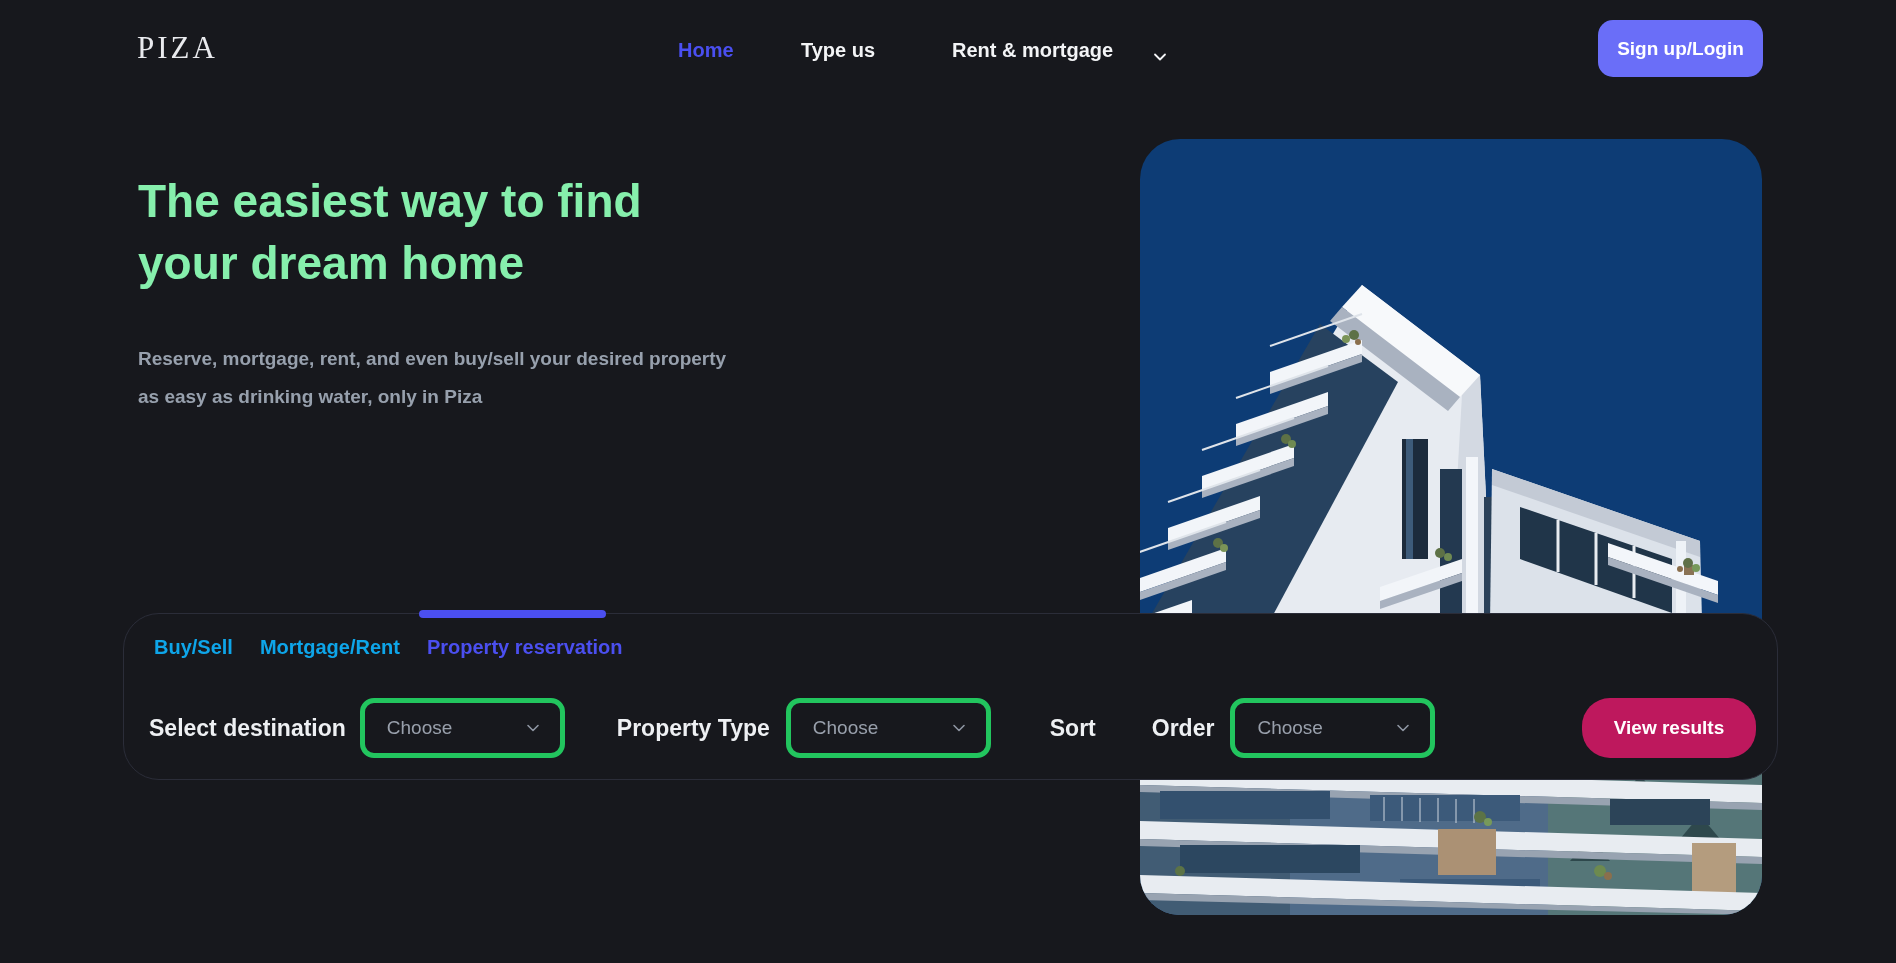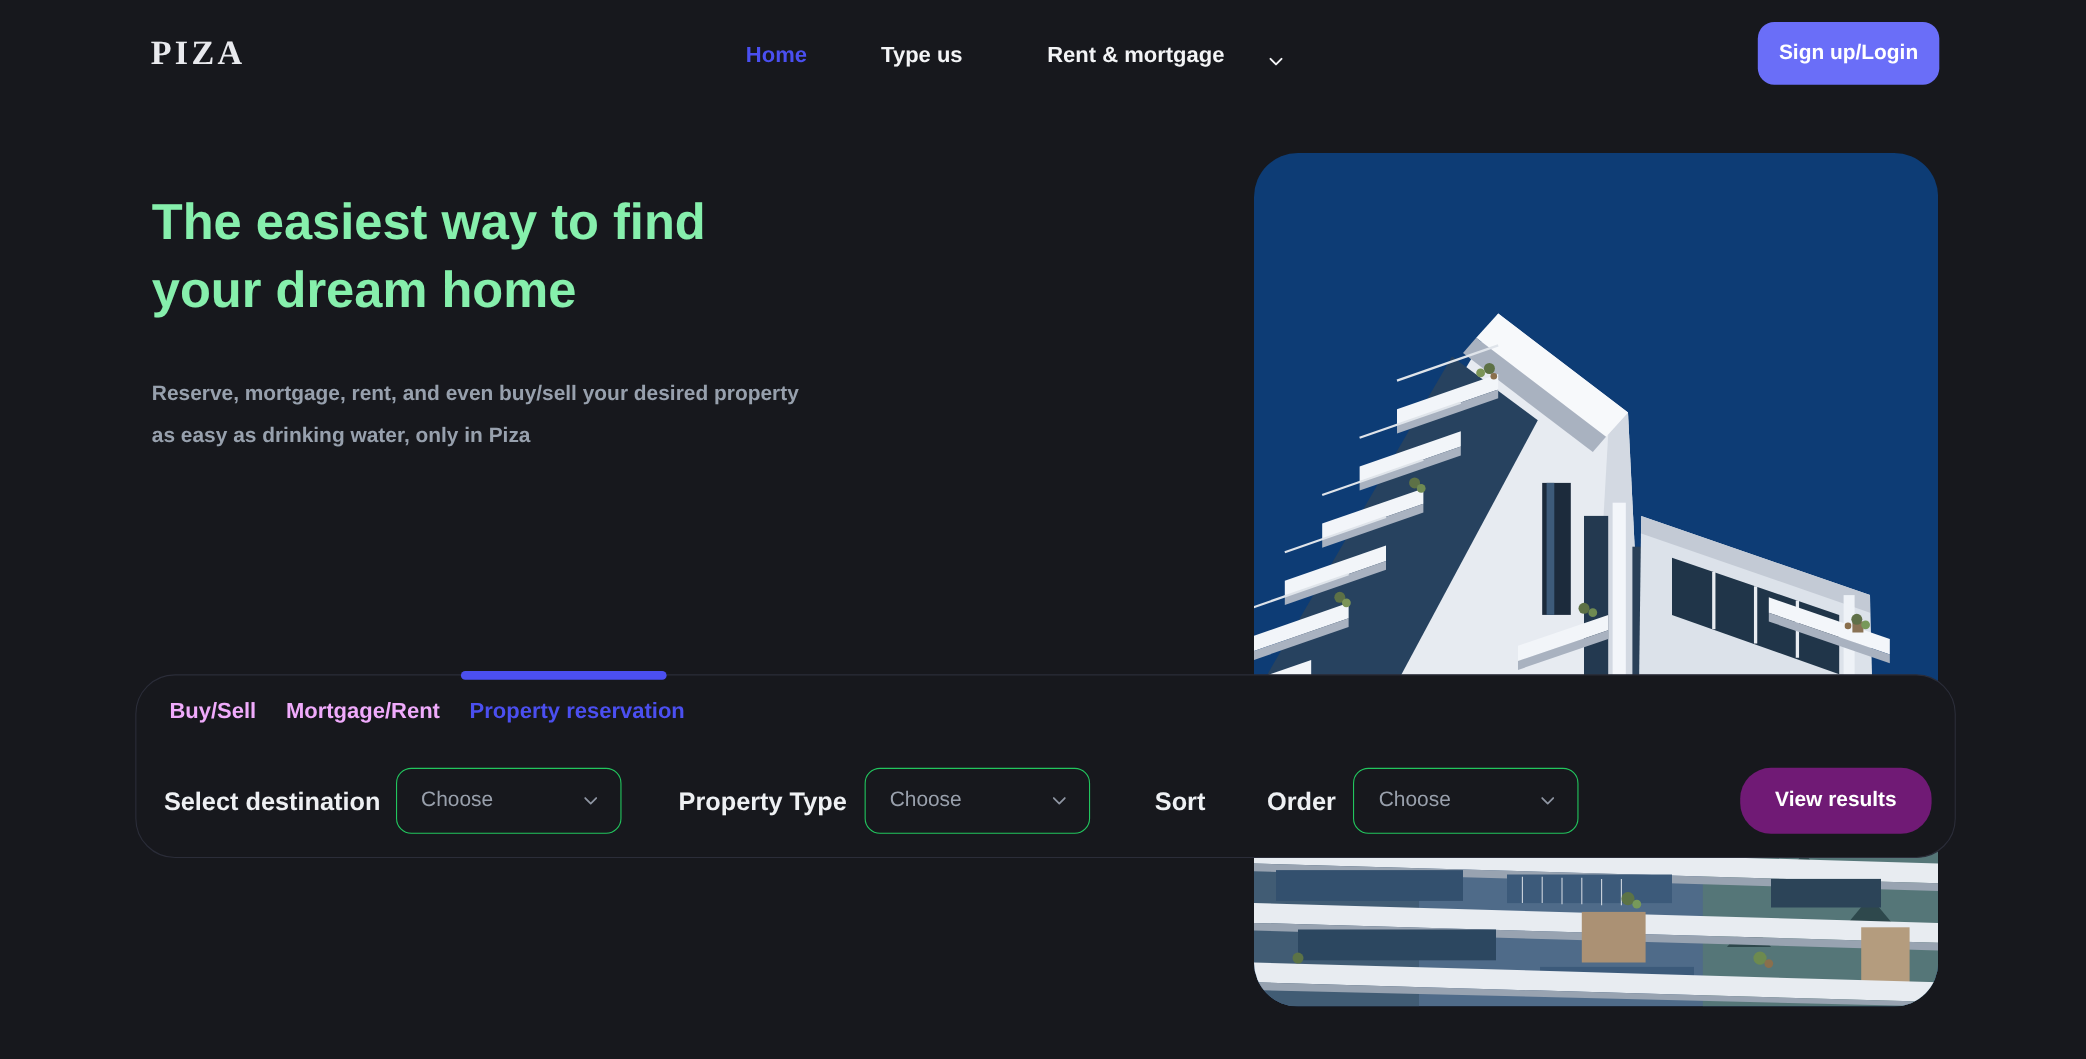--- a/index.html
+++ b/index.html
@@ -9,21 +9,21 @@
     font-family:"Liberation Sans", sans-serif;
     color:#f2f3f5;
     overflow:hidden;
   }
   .stage { position:relative; width:1896px; height:963px; }
 
   
   .logo {
     position:absolute; left:137px; top:30px;
     font-family:"Liberation Serif", serif;
-    font-size:31px; letter-spacing:3px; color:#e9eaee; font-weight:700;
+    font-size:31px; letter-spacing:3px; color:#e9eaee; font-weight:400;
   }
   .nav-item {
     position:absolute; top:36px; font-size:20px; font-weight:700; color:#f3f4f6;
     cursor:pointer; display:flex; align-items:center; gap:9px; line-height:28px;
   }
   .nav-home { left:678px; color:#4a4ff0;justify-content:flex-end; }
   .nav-about { left:801px; }
   .nav-rent { left:952px;gap:40px; }
   .chev { width:14px; height:14px; display:inline-block; }
   .btn-auth {
@@ -53,37 +53,37 @@
   
   .panel {
     position:absolute; left:123px; top:613px; width:1655px; height:167px;
     background:#17181d; border:1px solid #2b2d39; border-radius:36px; z-index:2;
   }
   .tab-indicator {
     position:absolute; left:295px; top:-4px; width:187px; height:8px;
     border-radius:4px; background:#4b4ff0;
   }
   .tabs { position:absolute; left:30px; top:22px; display:flex; gap:27px; }
-  .tab { font-size:20px; font-weight:700; color:#f0abfc; cursor:pointer; }
+  .tab { font-size:20px; font-weight:700; color:#0ea5e9; cursor:pointer; }
   .tab.active { color:#4b4ff0; }
   .filters {
     position:absolute; left:25px; right:21px; top:84px; height:60px;
     display:flex; align-items:center;
   }
   .flabel { font-size:23px; font-weight:700; color:#eef0f3; white-space:nowrap; }
   .select {
-    width:205px; height:60px; border:1px solid #22c55e; border-radius:14px;
+    width:205px; height:60px; border:5px solid #22c55e; border-radius:14px;
     display:flex; align-items:center; justify-content:space-between;
     padding:0 20px 0 22px; cursor:pointer; background:transparent;
   }
   .select .val { font-size:19px; color:#99a0ac; }
   .ml14{margin-left:14px;} .ml52{margin-left:52px;} .ml16{margin-left:16px;}
   .ml59{margin-left:59px;} .ml5{margin-left:14px;} .ml56{margin-left:56px;}
   .btn-results {
-    margin-left:auto; width:174px; height:60px; background:#701a75; border:none;
+    margin-left:auto; width:174px; height:60px; background:#be185d; border:none;
     border-radius:28px; color:#ffffff; font-size:19px; font-weight:700;
     cursor:pointer; font-family:"Liberation Sans", sans-serif;
   }
 </style>
 </head>
 <body>
 
 <div class="stage">
 
   <div class="logo">PIZA</div>

